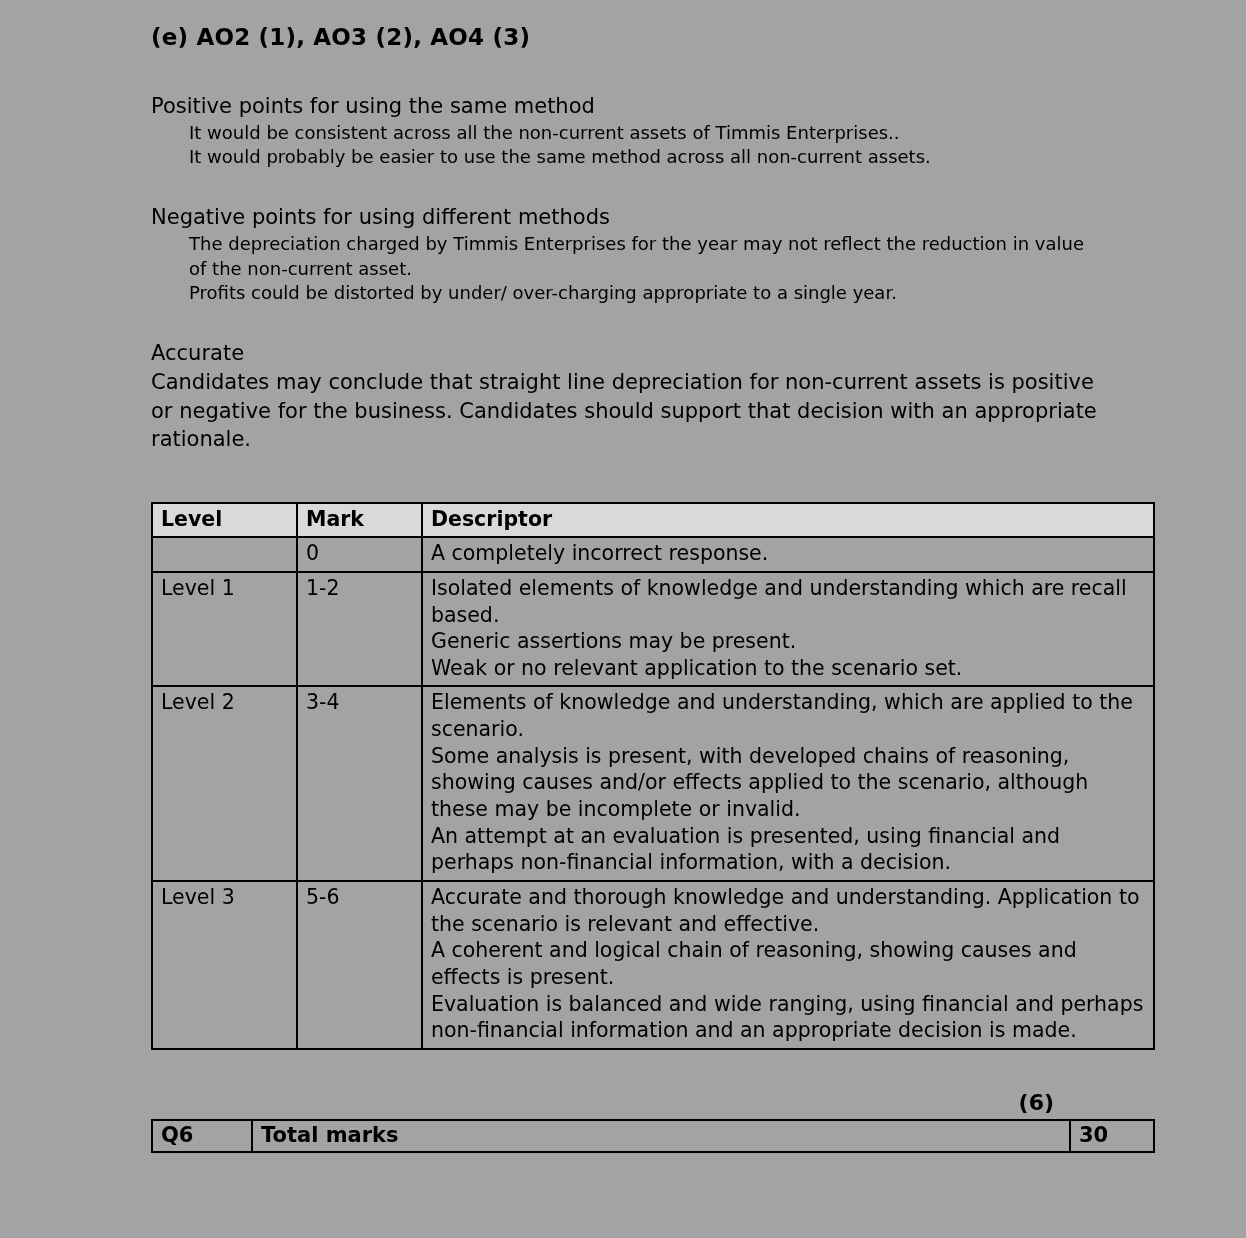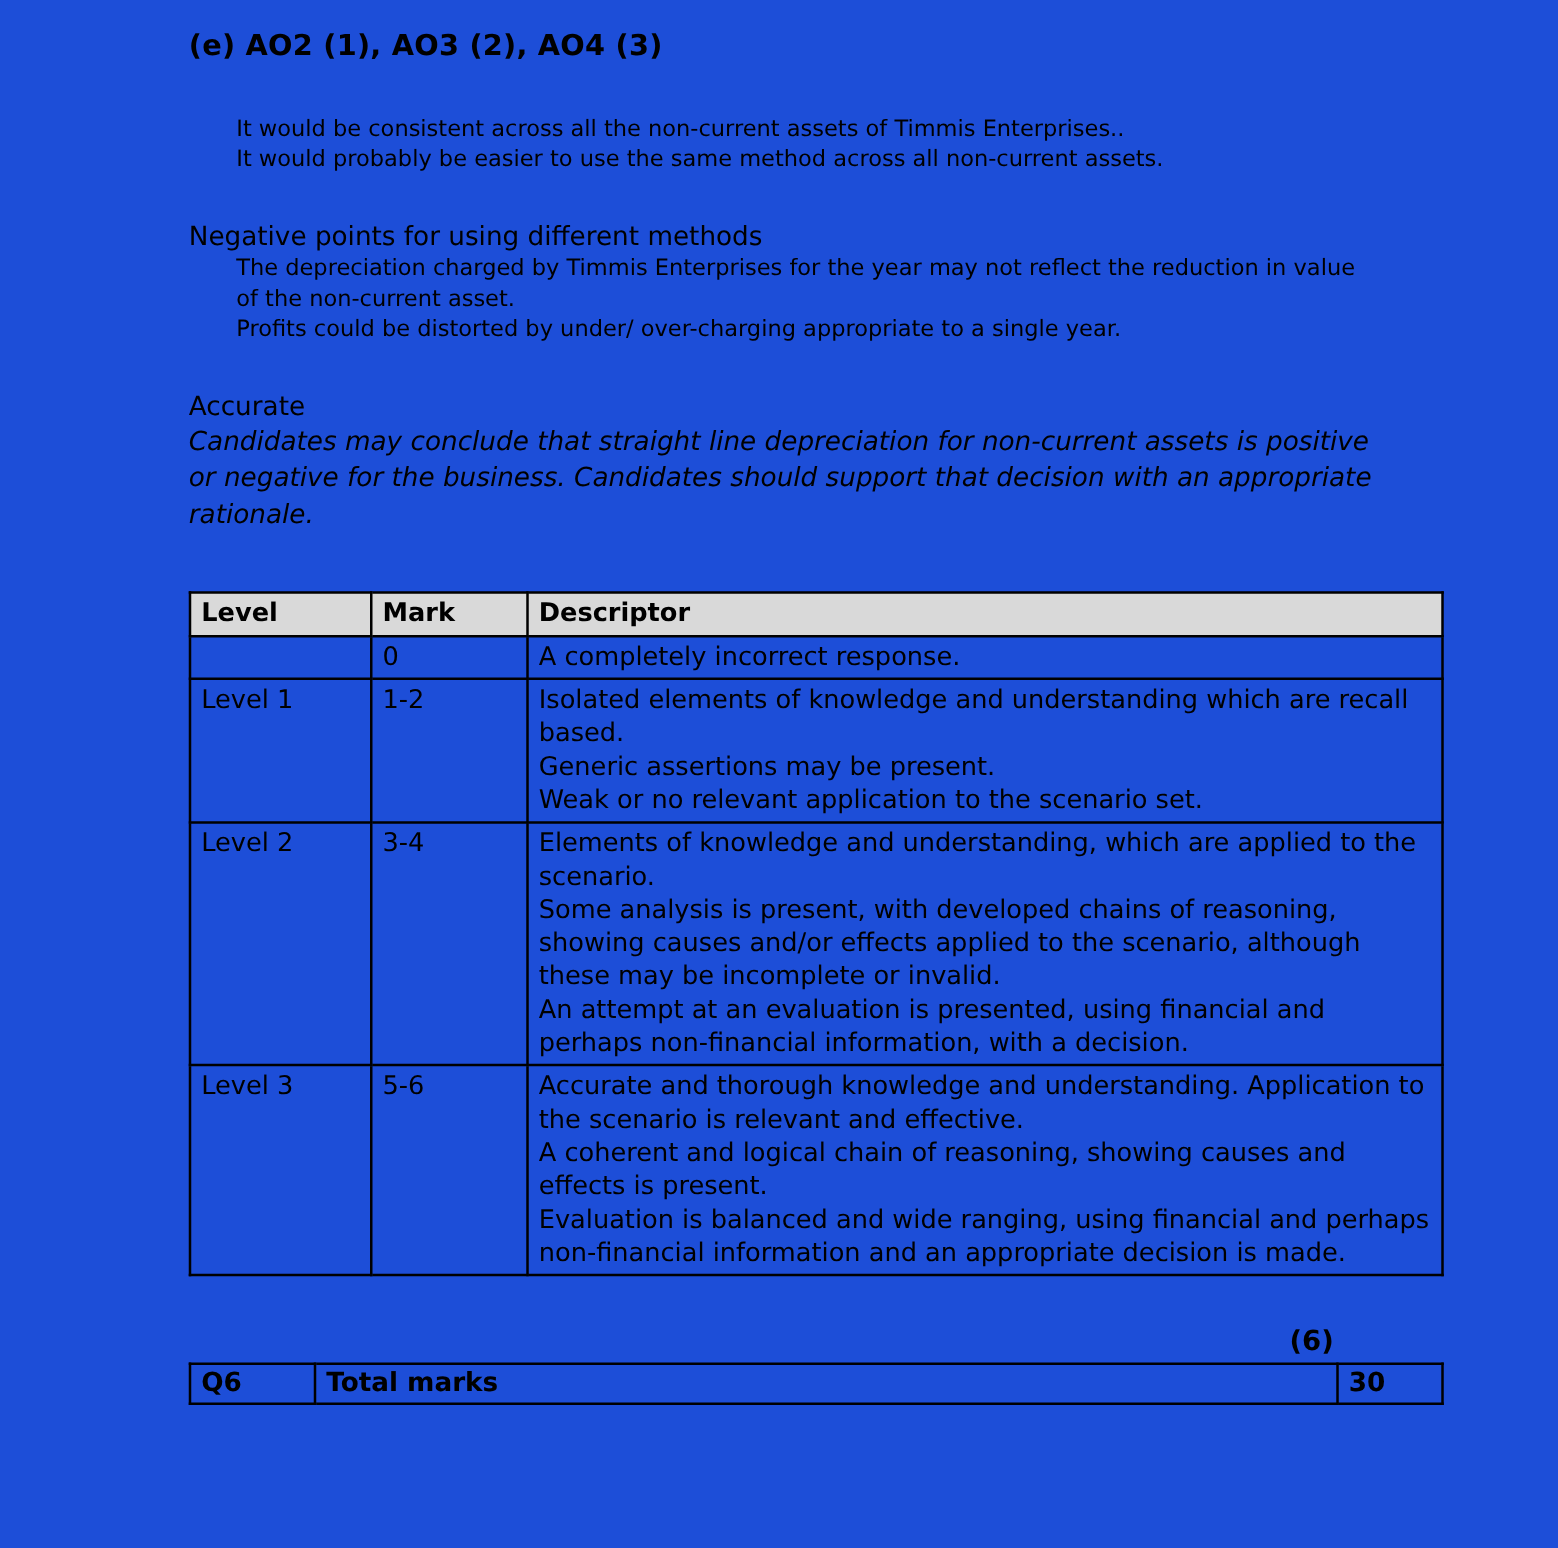--- a/index.html
+++ b/index.html
@@ -4,22 +4,22 @@
 <style>
   * { margin: 0; padding: 0; box-sizing: border-box; }
   html, body {
     background: #ffffff;
     font-family: "DejaVu Sans", "Liberation Sans", sans-serif;
     color: #000000;
   }
   .page {
     width: 1246px;
     min-height: 1238px;
-    background: #1d4ed8;
-    padding: 24px 44px 30px 151px;
+    background: #a3a3a3;
+    padding: 24px 57px 30px 151px;
   }
   .heading {
     font-size: 23px;
     font-weight: bold;
     margin-bottom: 42px;
     letter-spacing: 0.2px;
   }
   .section { margin-bottom: 34px; }
   .section-title { font-size: 21px; line-height: 1.36; }
   .point {
@@ -27,21 +27,20 @@
     line-height: 1.36;
     margin-left: 38px;
     max-width: 900px;
   }
   .decision-block { margin-bottom: 48px; }
   .decision-title { font-size: 21px; line-height: 1.36; }
   .decision-text {
     font-size: 21px;
     line-height: 1.36;
     max-width: 960px;
-    font-style: italic;
   }
   table.levels {
     border-collapse: collapse;
     width: 1004px;
   }
   table.levels td, table.levels th {
     border: 2px solid #000000;
     font-size: 20.5px;
     line-height: 1.3;
     padding: 2px 8px 4px 8px;
@@ -80,20 +79,21 @@
   .tcol-val { width: 84px; margin-top: 35px; }
 </style>
 </head>
 <body>
 
 <div class="page">
 
   <div class="heading">(e) AO2 (1), AO3 (2), AO4 (3)</div>
 
   <div class="section">
+    <div class="section-title">Positive points for using the same method</div>
     <div class="point">It would be consistent across all the non-current assets of Timmis Enterprises..</div>
     <div class="point">It would probably be easier to use the same method across all non-current assets.</div>
   </div>
 
   <div class="section">
     <div class="section-title">Negative points for using different methods</div>
     <div class="point">The depreciation charged by Timmis Enterprises for the year may not reflect the reduction in value of the non-current asset.</div>
     <div class="point">Profits could be distorted by under/ over-charging appropriate to a single year.</div>
   </div>
 

